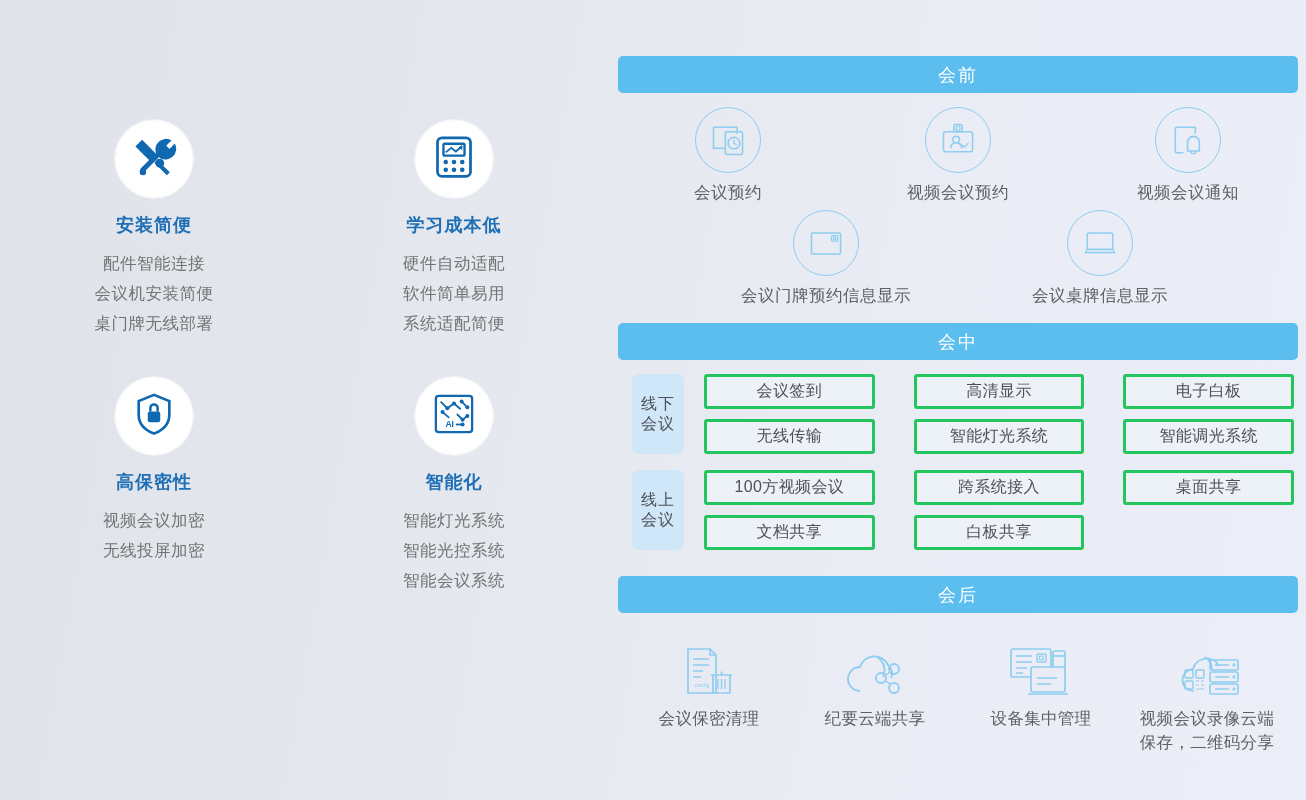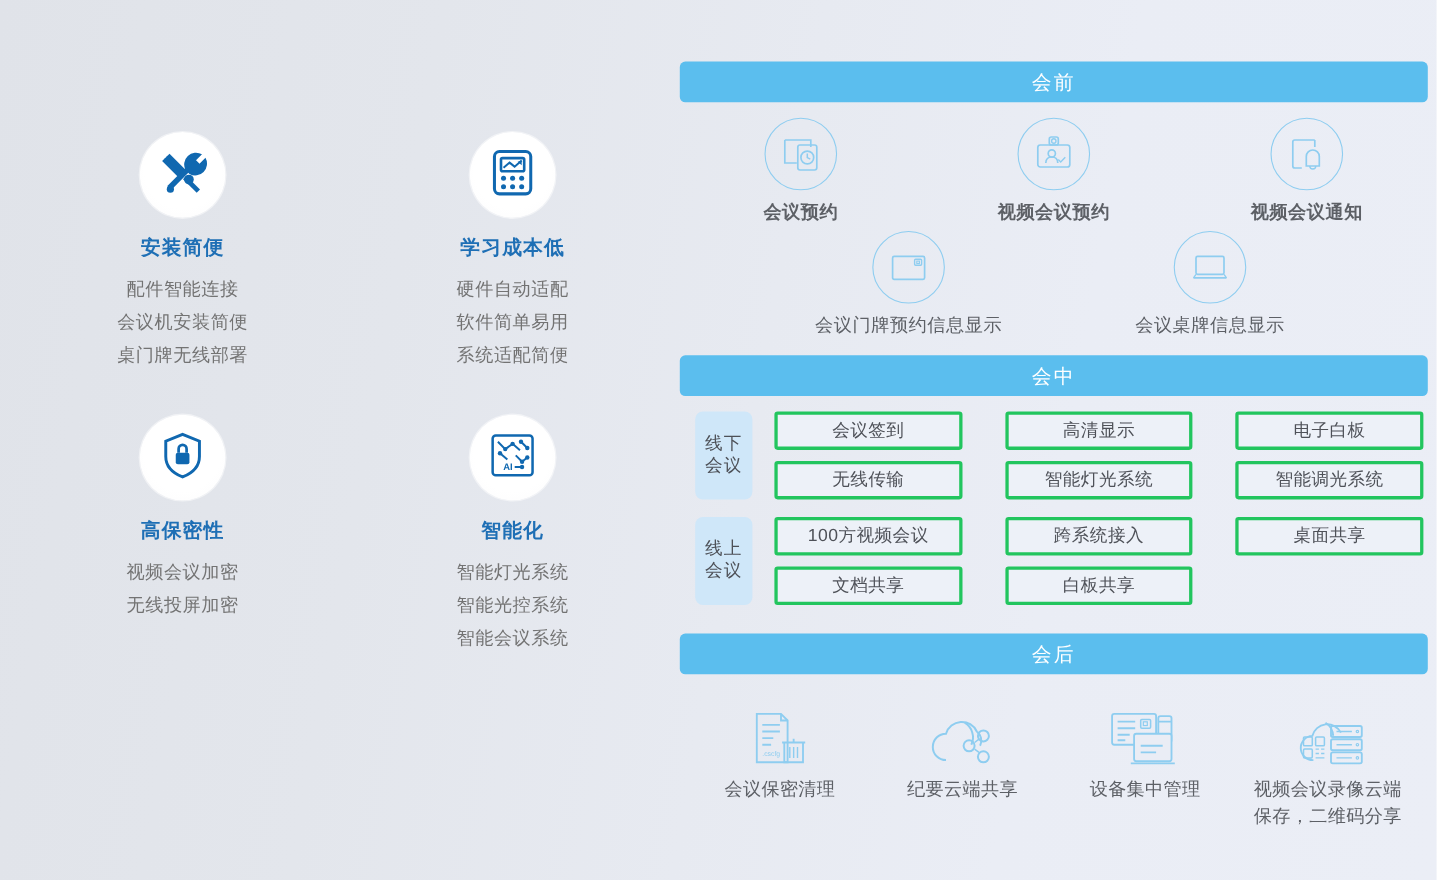--- a/index.html
+++ b/index.html
@@ -9,21 +9,21 @@
     background:linear-gradient(100deg,#e0e3e9 0%,#e3e6ec 28%,#e7eaf1 52%,#eaedf5 72%,#ebeef6 100%);
     position:relative;
   }
   #page{position:absolute;inset:0;display:flex;}
 
   
   .left-panel{
     width:600px;flex:0 0 600px;position:relative;
   }
   .features-grid{
-    position:absolute;left:16px;top:120px;width:600px;
+    position:absolute;left:4px;top:120px;width:600px;
     display:grid;grid-template-columns:1fr 1fr;
     row-gap:42px;
   }
   .feature{
     display:flex;flex-direction:column;align-items:center;
   }
   .feature-badge{
     width:78px;height:78px;border-radius:50%;
     background:radial-gradient(circle at 50% 45%,#ffffff 60%,#fbfbfc 100%);
     box-shadow:0 0 0 1px rgba(255,255,255,.5);
@@ -49,21 +49,21 @@
   .section{margin-bottom:12px;}
   .section-header{
     background:#5bbeee;color:#ffffff;
     height:37px;border-radius:5px;
     display:flex;align-items:center;justify-content:center;
     font-size:18px;letter-spacing:2px;
   }
 
   
   .pre-row{display:flex;justify-content:center;}
-  .pre-row-1{padding:14px 30px 0 30px;gap:70px;font-weight:bold;}
+  .pre-row-1{padding:14px 30px 0 30px;gap:70px;}
   .pre-row-2{padding:6px 0 0 0;gap:64px;}
   .pre-item{display:flex;flex-direction:column;align-items:center;width:160px;}
   .circ-icon{
     width:64px;height:64px;border-radius:50%;
     border:1.4px solid #8ecdf0;
     display:flex;align-items:center;justify-content:center;
     margin-bottom:9px;
   }
   .pre-label{font-size:16.5px;color:#5d6066;letter-spacing:.5px;white-space:nowrap;}
 

